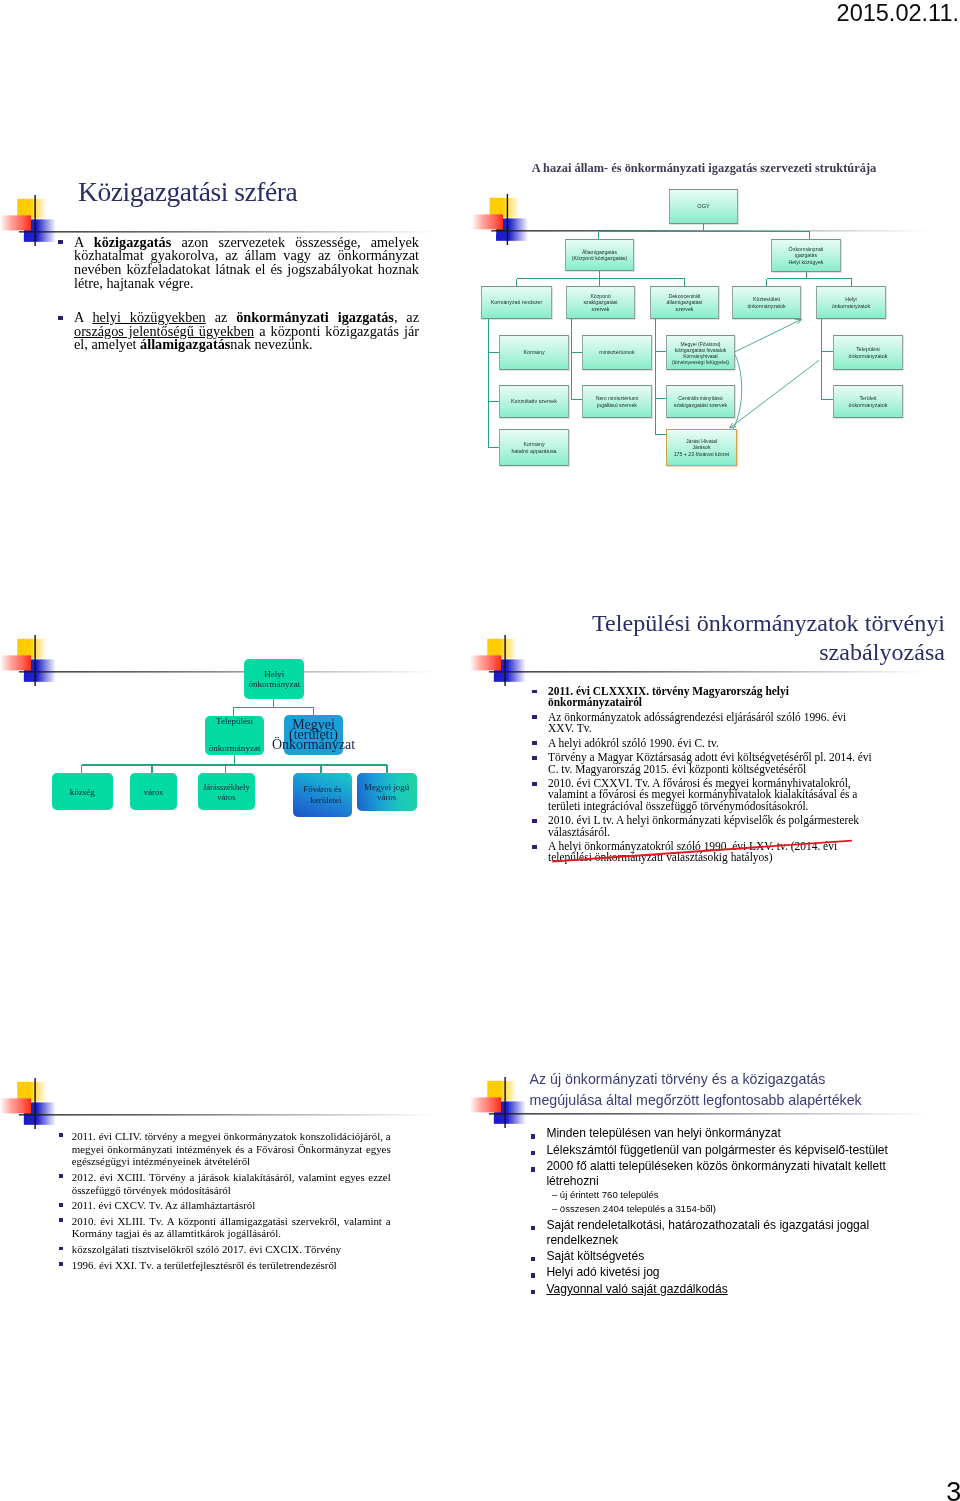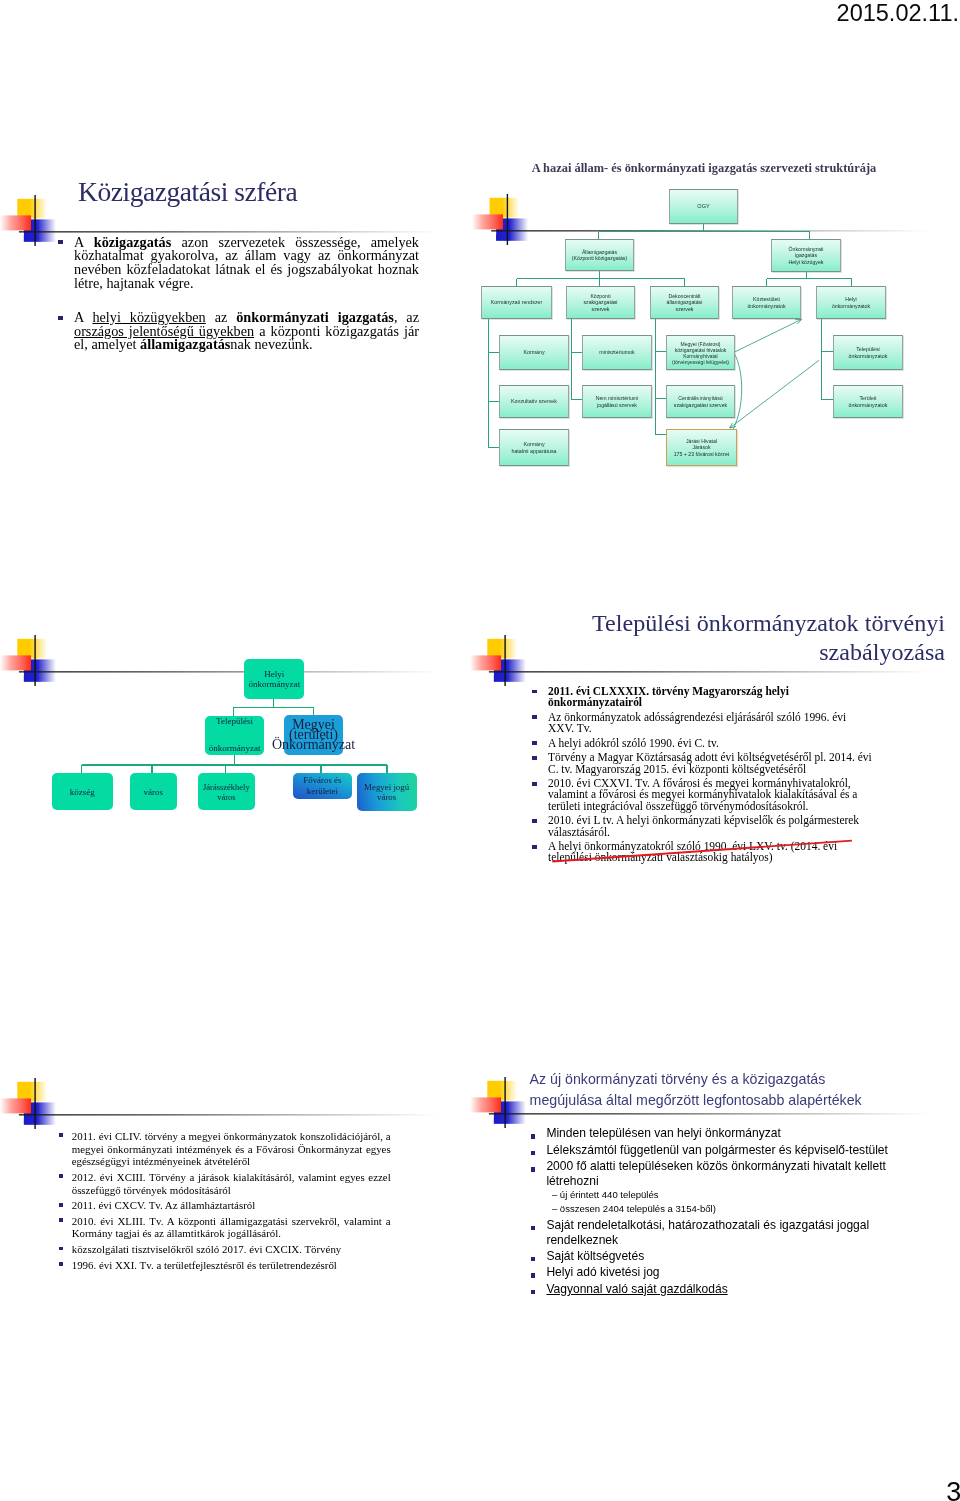--- a/index.html
+++ b/index.html
@@ -245,21 +245,21 @@
       </div>
       <div class="gb" style="left: 51.5px; top: 172.9px; width: 61.6px; height: 37.6px; font-size: 9.05px; line-height: 10px; background-color: rgb(3, 219, 162);">
         <span>község</span>
       </div>
       <div class="gb" style="left: 129.8px; top: 172.9px; width: 46.8px; height: 37.6px; font-size: 9.05px; line-height: 10px; background-color: rgb(3, 219, 162);">
         <span>város</span>
       </div>
       <div class="gb" style="left: 197.6px; top: 172.9px; width: 57.5px; height: 37.6px; font-size: 8.5px; line-height: 10px; background-color: rgb(3, 219, 162);">
         <span>Járásszékhely<br>város</span>
       </div>
-      <div class="gb" style="left: 292.5px; top: 172.8px; width: 59.8px; height: 26px; font-size: 8.9px; line-height: 10.4px; background: linear-gradient(200deg, rgb(26, 203, 192) 0%, rgb(25, 166, 212) 32%, rgb(30, 114, 208) 72%, rgb(26, 85, 200) 100%);">
+      <div class="gb" style="left: 292.5px; top: 172.8px; width: 59.8px; height: 44px; font-size: 8.9px; line-height: 10.4px; background: linear-gradient(200deg, rgb(26, 203, 192) 0%, rgb(25, 166, 212) 32%, rgb(30, 114, 208) 72%, rgb(26, 85, 200) 100%); text-align: right;">
         <span>Főváros és<br>kerületei</span>
       </div>
       <div class="gb" style="left: 356.6px; top: 172.8px; width: 60.1px; height: 38.6px; font-size: 8.9px; line-height: 10.4px; background: linear-gradient(80deg, rgb(27, 95, 204) 0%, rgb(25, 158, 214) 34%, rgb(27, 201, 188) 68%, rgb(30, 212, 154) 100%);">
         <span>Megyei jogú<br>város</span>
       </div>
     </div>
 </div>
 
 <div class="slide" id="s4" style="left:470px;top:600px;width:490px;height:290px;">
   <svg class="deco" width="490" height="60" style="position:absolute;left:0px;top:35.4px;">
@@ -317,20 +317,20 @@
     <rect x="18.9" y="36.2" width="440" height="1.3" fill="url(#gline)"></rect>
   </svg>
   <div class="abs" id="s6title" style="left:59.6px;top:19px;width:400px;font-size:14.2px;line-height:20.6px;color:#3b3b7a;font-family:'Liberation Sans',sans-serif;">
      <div>Az új önkormányzati törvény és a közigazgatás</div>
      <div>megújulása által megőrzött legfontosabb alapértékek</div>
   </div>
   <ul class="b" id="s6list" style="position:absolute;left:57.4px;top:76.4px;width:365px;font-size:12.05px;line-height:14.85px;font-family:'Liberation Sans',sans-serif;">
       <li><span>Minden településen van helyi önkormányzat</span></li>
       <li style="margin-top: 1.6px;"><span>Lélekszámtól függetlenül van polgármester és képviselő-testület</span></li>
       <li style="margin-top: 1.6px;"><span>2000 fő alatti településeken közös önkormányzati hivatalt kellett létrehozni</span></li>
-      <li class="lvl2" style="padding-left: 24.5px; font-size: 9.55px; line-height: 14px; margin-top: -0.8px;"><span>– új érintett 440 település</span></li>
+      <li class="lvl2" style="padding-left: 24.5px; font-size: 9.55px; line-height: 14px; margin-top: -0.8px;"><span>– új érintett 760 település</span></li>
       <li class="lvl2" style="padding-left: 24.5px; font-size: 9.55px; line-height: 14px; margin-top: 0px;"><span>– összesen 2404 település a 3154-ből)</span></li>
       <li style="margin-top: 1.6px;"><span>Saját rendeletalkotási, határozathozatali és igazgatási joggal rendelkeznek</span></li>
       <li style="margin-top: 1.6px;"><span>Saját költségvetés</span></li>
       <li style="margin-top: 1.6px;"><span>Helyi adó kivetési jog</span></li>
       <li style="margin-top: 1.6px; text-decoration: underline;"><span>Vagyonnal való saját gazdálkodás</span></li>
     </ul>
 </div>
 
 </body></html>

